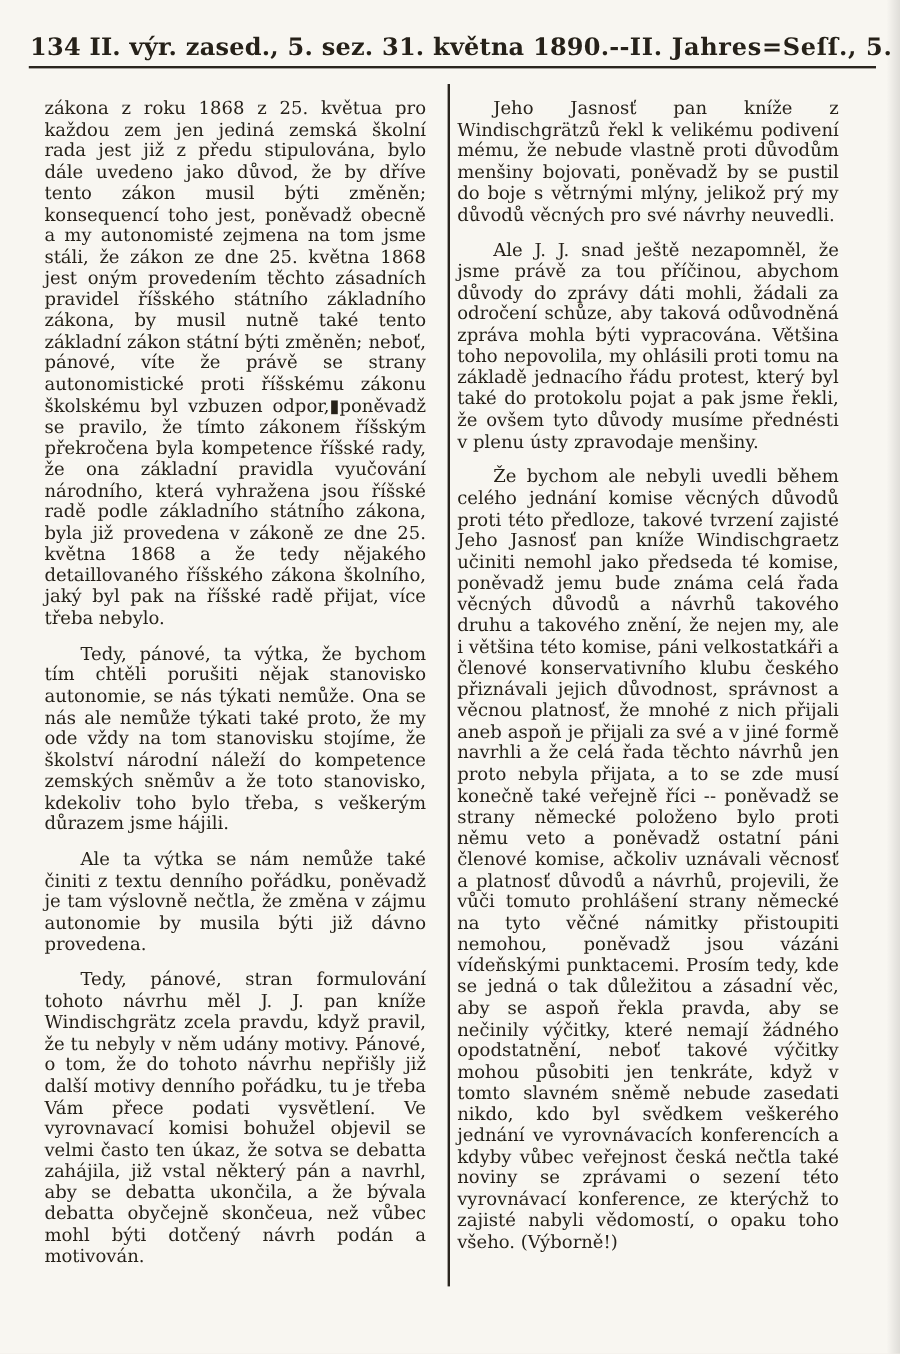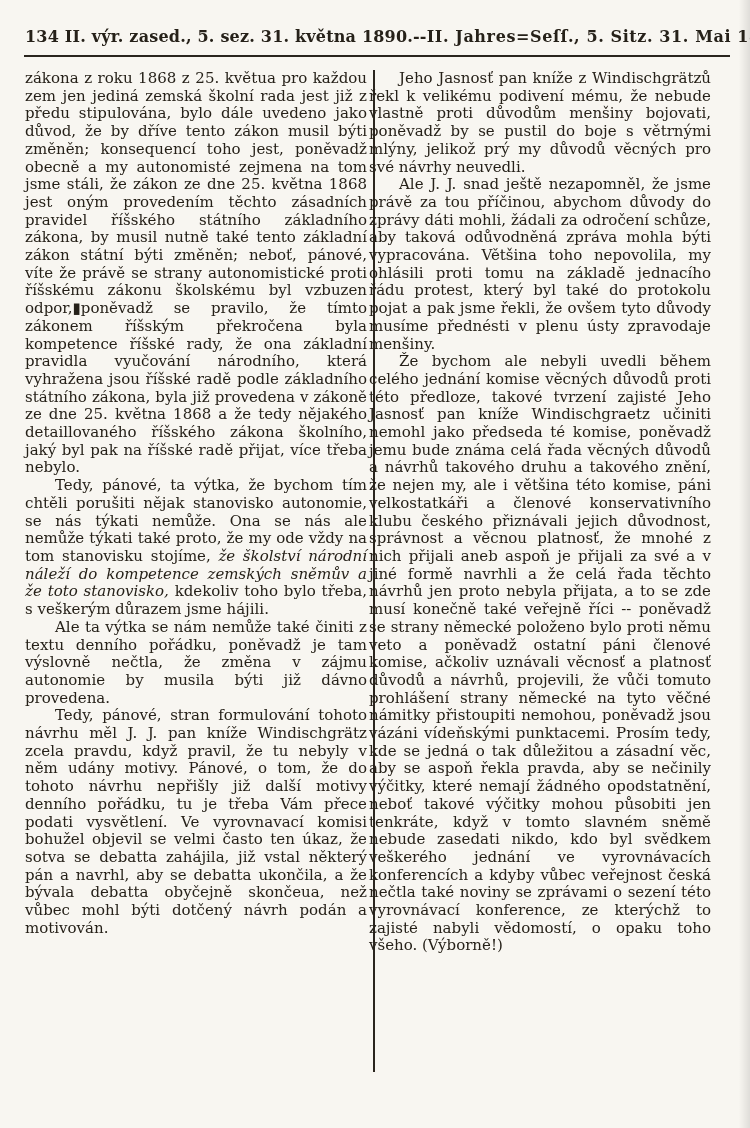--- a/index.html
+++ b/index.html
@@ -15,21 +15,21 @@
     background-image: linear-gradient(to right, rgba(0,0,0,0) 98.5%, rgba(0,0,0,0.10) 100%);
     color: #262119;
     overflow: hidden;
   }
   .header {
     position: absolute;
     left: 25px; right: 22px; top: 27px;
     display: flex;
     justify-content: space-between;
     align-items: baseline;
-    font-size: 16px;
+    font-size: 20px;
     font-weight: bold;
     white-space: nowrap;
     letter-spacing: 0.2px;
   }
   .header-german {
     font-weight: bold;
     letter-spacing: 0.6px;
   }
   .header-rule {
     position: absolute;
@@ -48,23 +48,23 @@
     top: 70px;
     width: 342px;
     font-size: 15px;
     line-height: 17.7px;
     text-align: justify;
     hyphens: auto;
     -webkit-hyphens: auto;
   }
   .col-left  { left: 25px; }
   .col-right { left: 369px; }
-  .col p { margin: 0; }
+  .col p { margin: 12px; }
   .col p.indent { text-indent: 30px; }
-  .it { font-style: italic; }
+  .it { }
 </style>
 </head>
 <body>
 
 <div class="page">
 
   <div class="header">
     <span>134 II. výr. zased., 5. sez. 31. května 1890.</span>
     <span>--</span>
     <span class="header-german">II. Jahres=Seſſ., 5. Sitz. 31. Mai 1890.</span>

